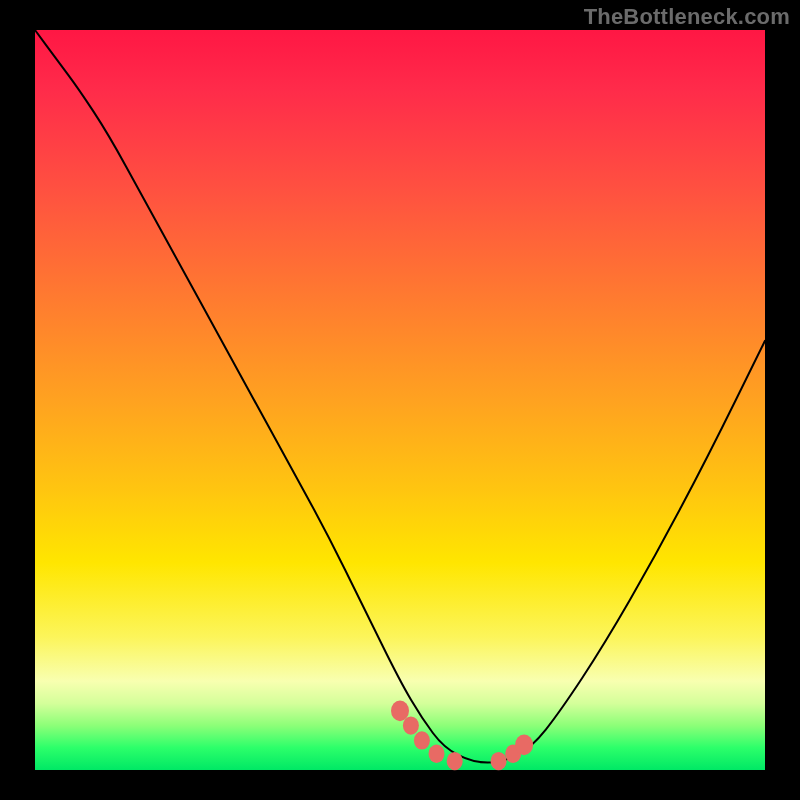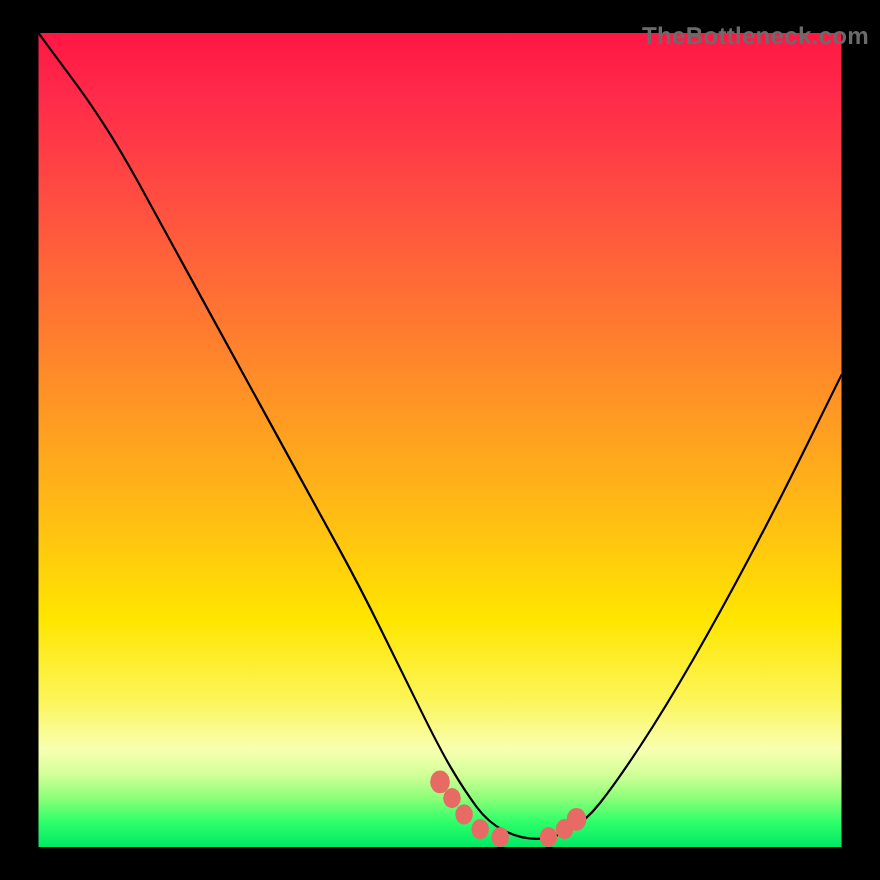--- a/index.html
+++ b/index.html
@@ -12,21 +12,21 @@
     font-family: Arial, Helvetica, sans-serif;
   }
   .frame {
     position: relative;
     width: 800px;
     height: 800px;
     background: #000;
   }
   .watermark {
     position: absolute;
-    top: 20px;
+    top: 4px;
     right: 10px;
     color: #6b6b6b;
     font-size: 22px;
     font-weight: 600;
     letter-spacing: 0.2px;
     z-index: 5;
     user-select: none;
   }
   .plot-area {
     position: absolute;

